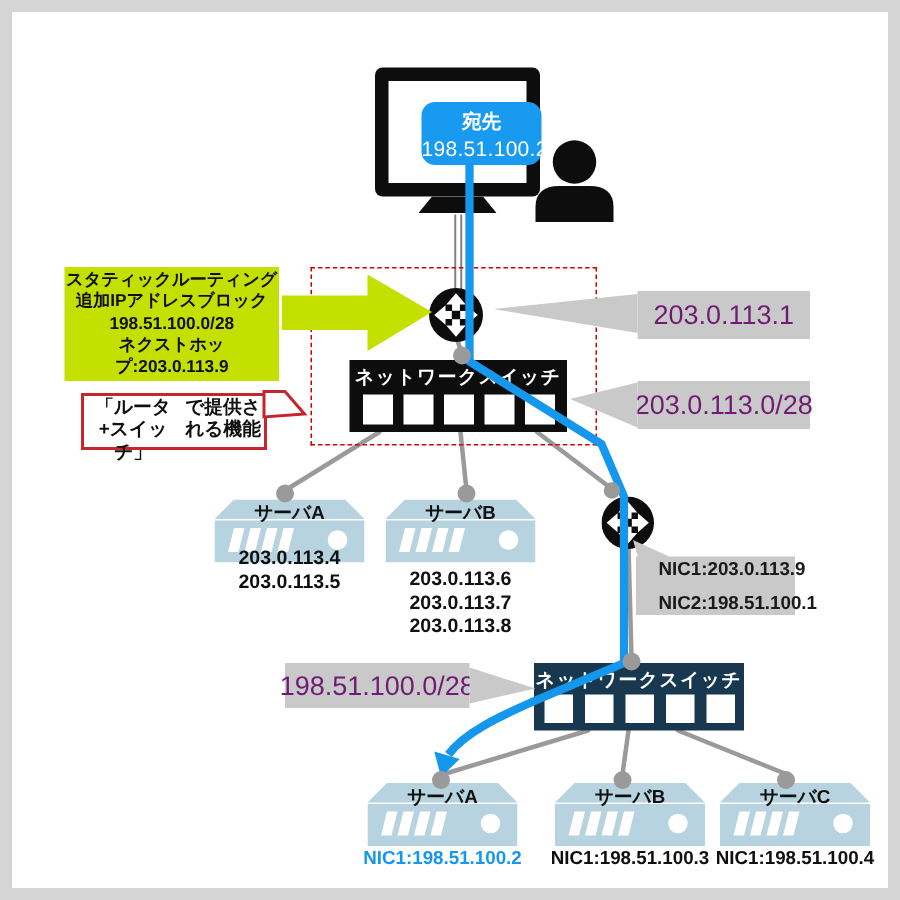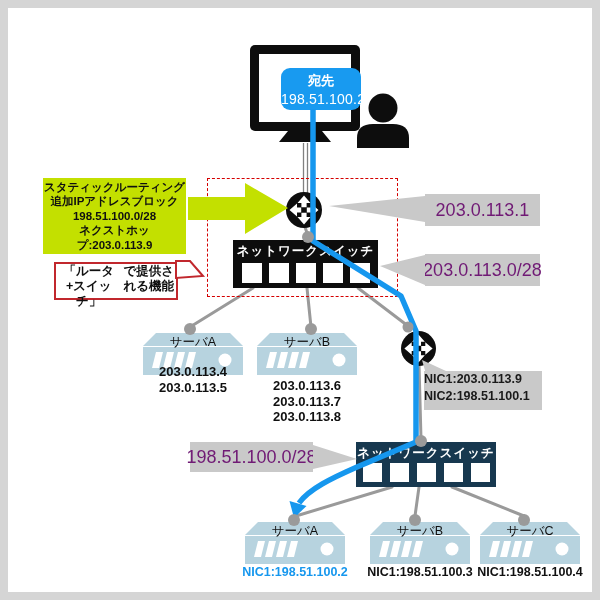--- a/index.html
+++ b/index.html
@@ -47,26 +47,26 @@
   .switch1 .port{width:20px;height:20px;}
   .switch2{left:356px;top:442px;width:140px;height:45px;background:#17384f;}
   .switch2 .ports{gap:8px;}
   .switch2 .port{width:19px;height:19px;}
 
   
   .gbox{background:#c9c9c9;color:#701a75;display:flex;align-items:center;justify-content:center;font-size:18px;}
   .gbox.ip1{left:425px;top:194px;width:115px;height:32px;}
   .gbox.subnet1{left:425px;top:254px;width:115px;height:32px;}
   .gbox.subnet2{left:190px;top:442px;width:123px;height:30px;}
-  .gbox.nicbox{left:424px;top:371px;width:118px;height:39px;flex-direction:column;align-items:flex-start;
-               justify-content:flex-start;padding-left:0;box-sizing:border-box;font-size:12.5px;font-weight:bold;color:#1a1a1a;line-height:16.5px;}
+  .gbox.nicbox{left:424px;top:371px;width:106px;height:39px;flex-direction:column;align-items:flex-start;
+               justify-content:space-between;padding-left:15px;box-sizing:border-box;font-size:12.5px;font-weight:bold;color:#1a1a1a;line-height:16.5px;}
 
   
   .server{width:100px;height:42px;}
-  .server .server-name{position:absolute;top:1px;left:0;right:0;text-align:center;font-size:12.5px;font-weight:normal;color:#101010;}
+  .server .server-name{position:absolute;top:1px;left:0;right:0;text-align:center;font-size:12.5px;font-weight:bold;color:#101010;}
   .ip-list{text-align:center;font-size:13px;font-weight:bold;color:#101010;line-height:15.6px;}
   .nic-label{text-align:center;font-size:12.5px;font-weight:bold;color:#101010;}
   .nic-label.hl{color:#1697ee;}
 </style>
 </head>
 <body>
 
 <div id="canvas">
 
   <svg id="layer-under" class="layer" width="600" height="600">

